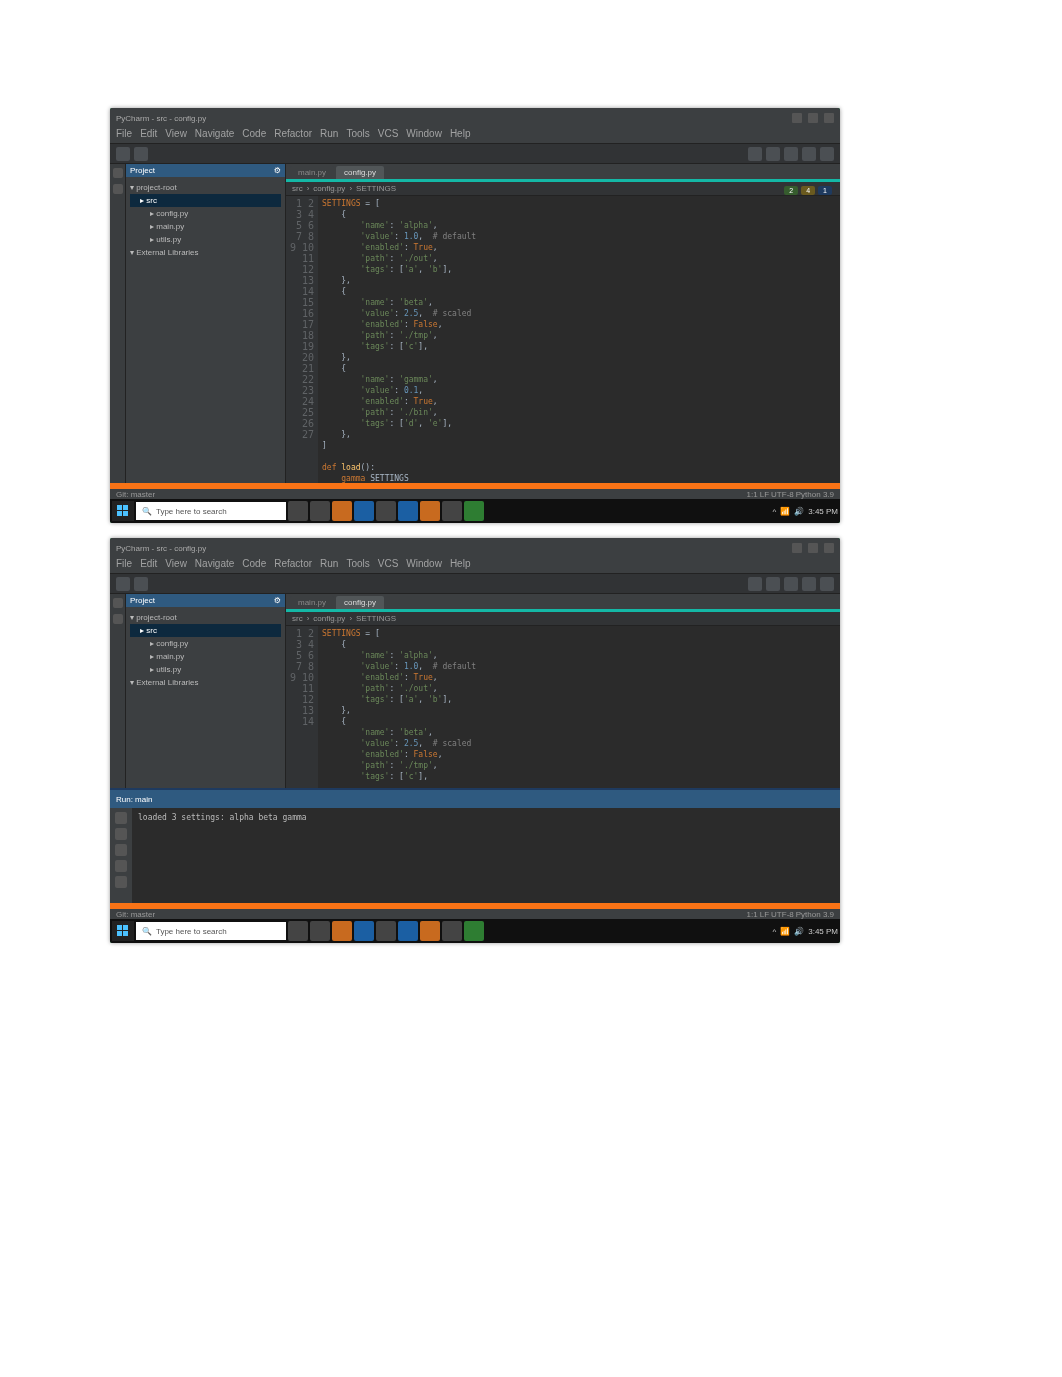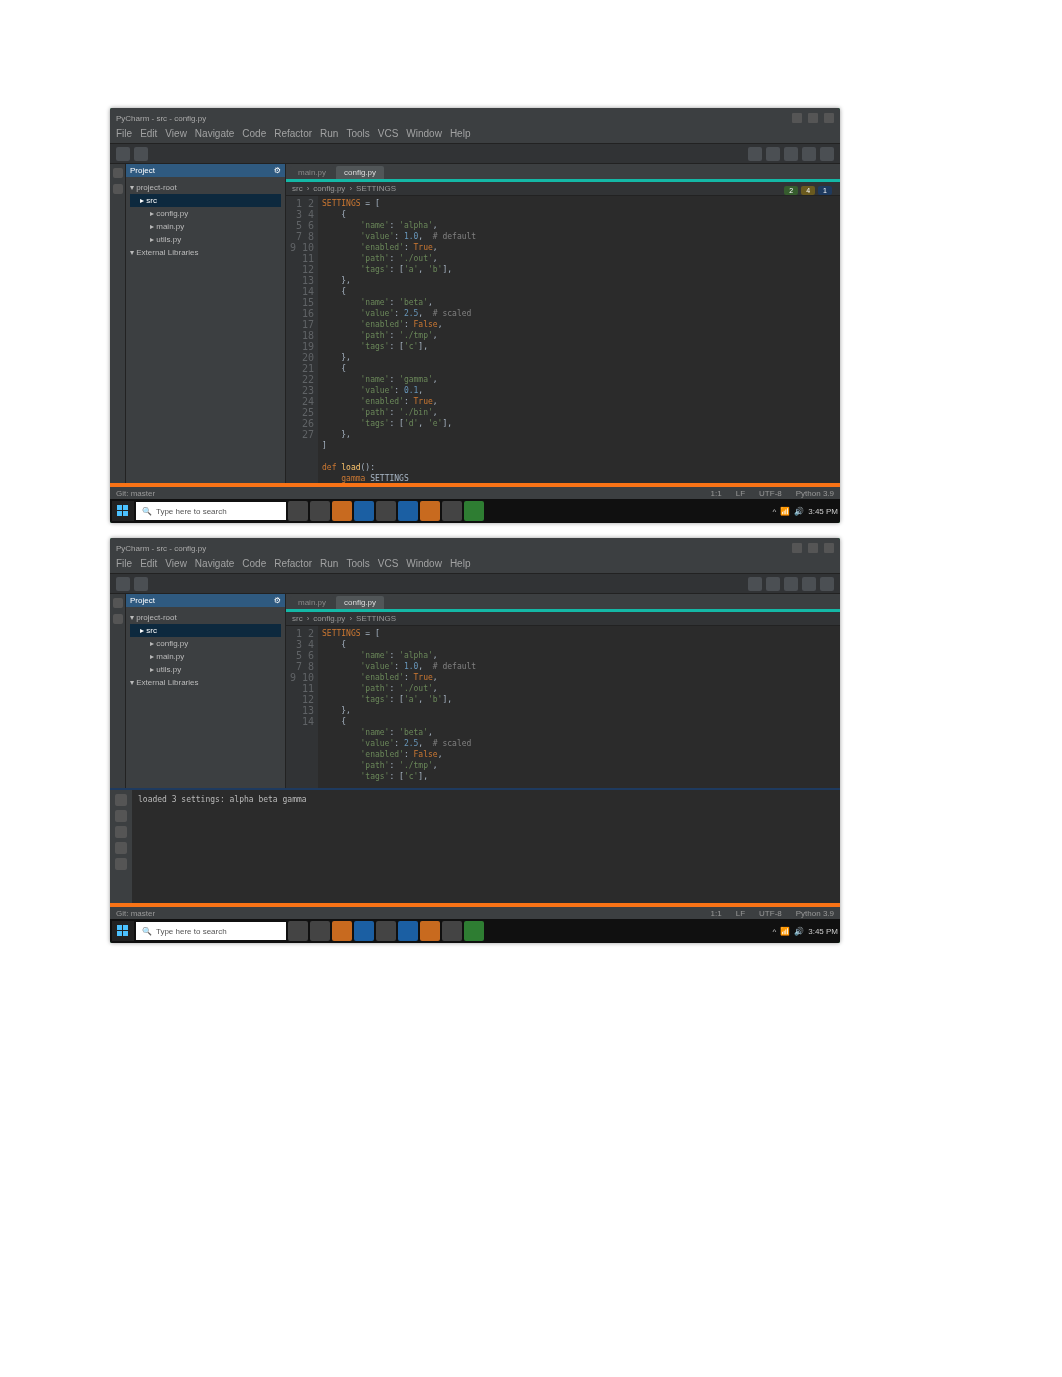--- a/index.html
+++ b/index.html
@@ -41,21 +41,21 @@
   .prop { color:#ffc66d; }
   .cm { color:#808080; }
   .run-panel { height:115px; border-top:2px solid #1e3a5f; background:#2b2b2b; display:flex; flex-direction:column;}
   .run-header { height:18px; background:#2f5a80; color:#fff; font-size:8px; display:flex; align-items:center; padding:0 6px; gap:6px;}
   .run-body { flex:1; display:flex;}
   .run-gutter { width:22px; background:#3c3f41; display:flex; flex-direction:column; align-items:center; gap:4px; padding-top:4px;}
   .run-gutter .rg { width:12px; height:12px; background:#555; border-radius:2px;}
   .console { flex:1; padding:4px 6px; font-family:Consolas,monospace; font-size:8px; line-height:12px; color:#bbb; overflow:hidden;}
   .console .lnk { color:#4a88c7; text-decoration:underline;}
   .console .exit { color:#888;}
-  .statusbar { height:16px; background:#3c3f41; border-top:4px solid #f97316; display:flex; align-items:center; font-size:8px; color:#999; padding:0 6px; gap:14px;}
+  .statusbar { height:16px; background:#3c3f41; border-top:6px solid #f97316; display:flex; align-items:center; font-size:8px; color:#999; padding:0 6px; gap:2px;}
   .statusbar .spacer { flex:1;}
   .taskbar { height:24px; background:#101010; display:flex; align-items:center; gap:2px; padding:0 2px;}
   .taskbar .start { width:22px; height:20px; background:#222; display:flex; align-items:center; justify-content:center;}
   .taskbar .start svg { width:12px; height:12px;}
   .taskbar .search { width:150px; height:18px; background:#fff; color:#555; font-size:8px; display:flex; align-items:center; padding:0 6px; gap:4px;}
   .taskbar .ticon { width:20px; height:20px; background:#333; border-radius:2px;}
   .taskbar .tc-blue { background:#1b5fa3;}
   .taskbar .tc-orange { background:#c86a1f;}
   .taskbar .tc-green { background:#2e7d32;}
   .taskbar .tc-gray { background:#444;}
@@ -335,20 +335,23 @@
         <span class="str">'value'</span>: <span class="num">2.5</span>,  <span class="cm"># scaled</span>
         <span class="str">'enabled'</span>: <span class="kw">False</span>,
         <span class="str">'path'</span>: <span class="str">'./tmp'</span>,
         <span class="str">'tags'</span>: [<span class="str">'c'</span>],
 </div>
         </div>
       </div>
     </div>
 
     <div class="run-panel">
+      <div class="run-header">
+        <span>Run:   main</span>
+      </div>
       <div class="run-body">
         <div class="run-gutter">
           <div class="rg"></div>
           <div class="rg"></div>
           <div class="rg"></div>
           <div class="rg"></div>
           <div class="rg"></div>
         </div>
         <div class="console" id="console">
             <div></div>

